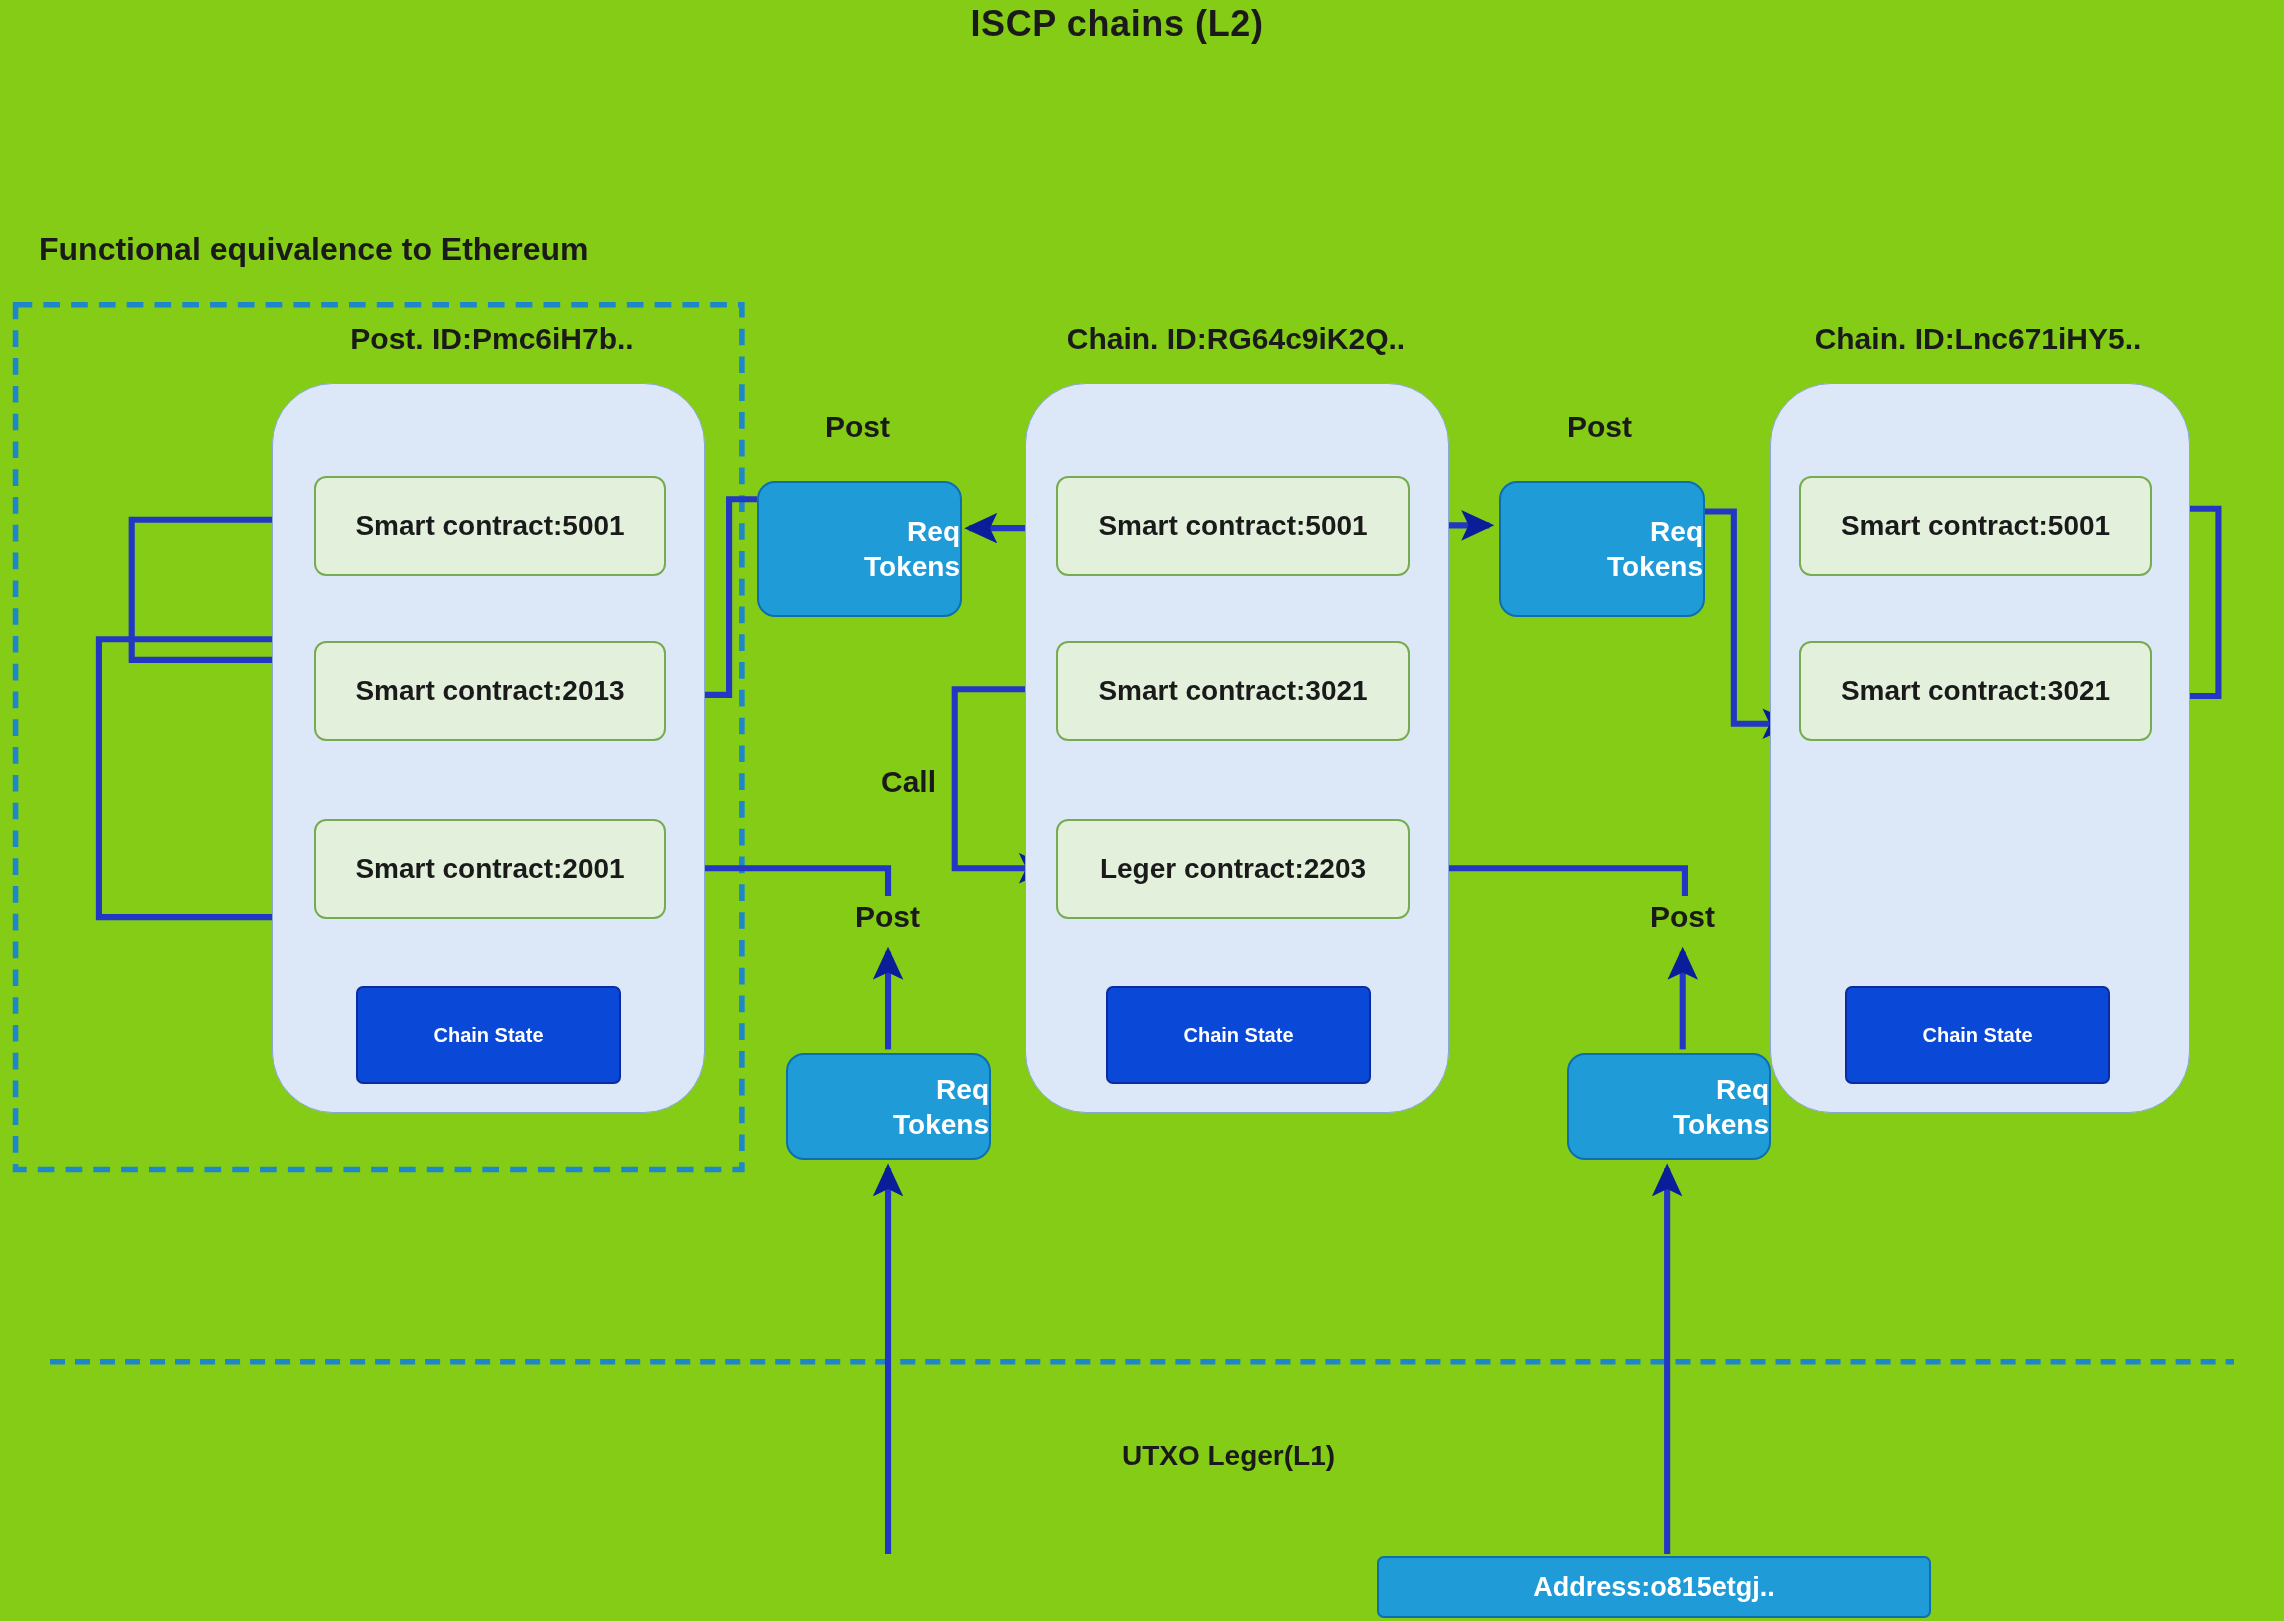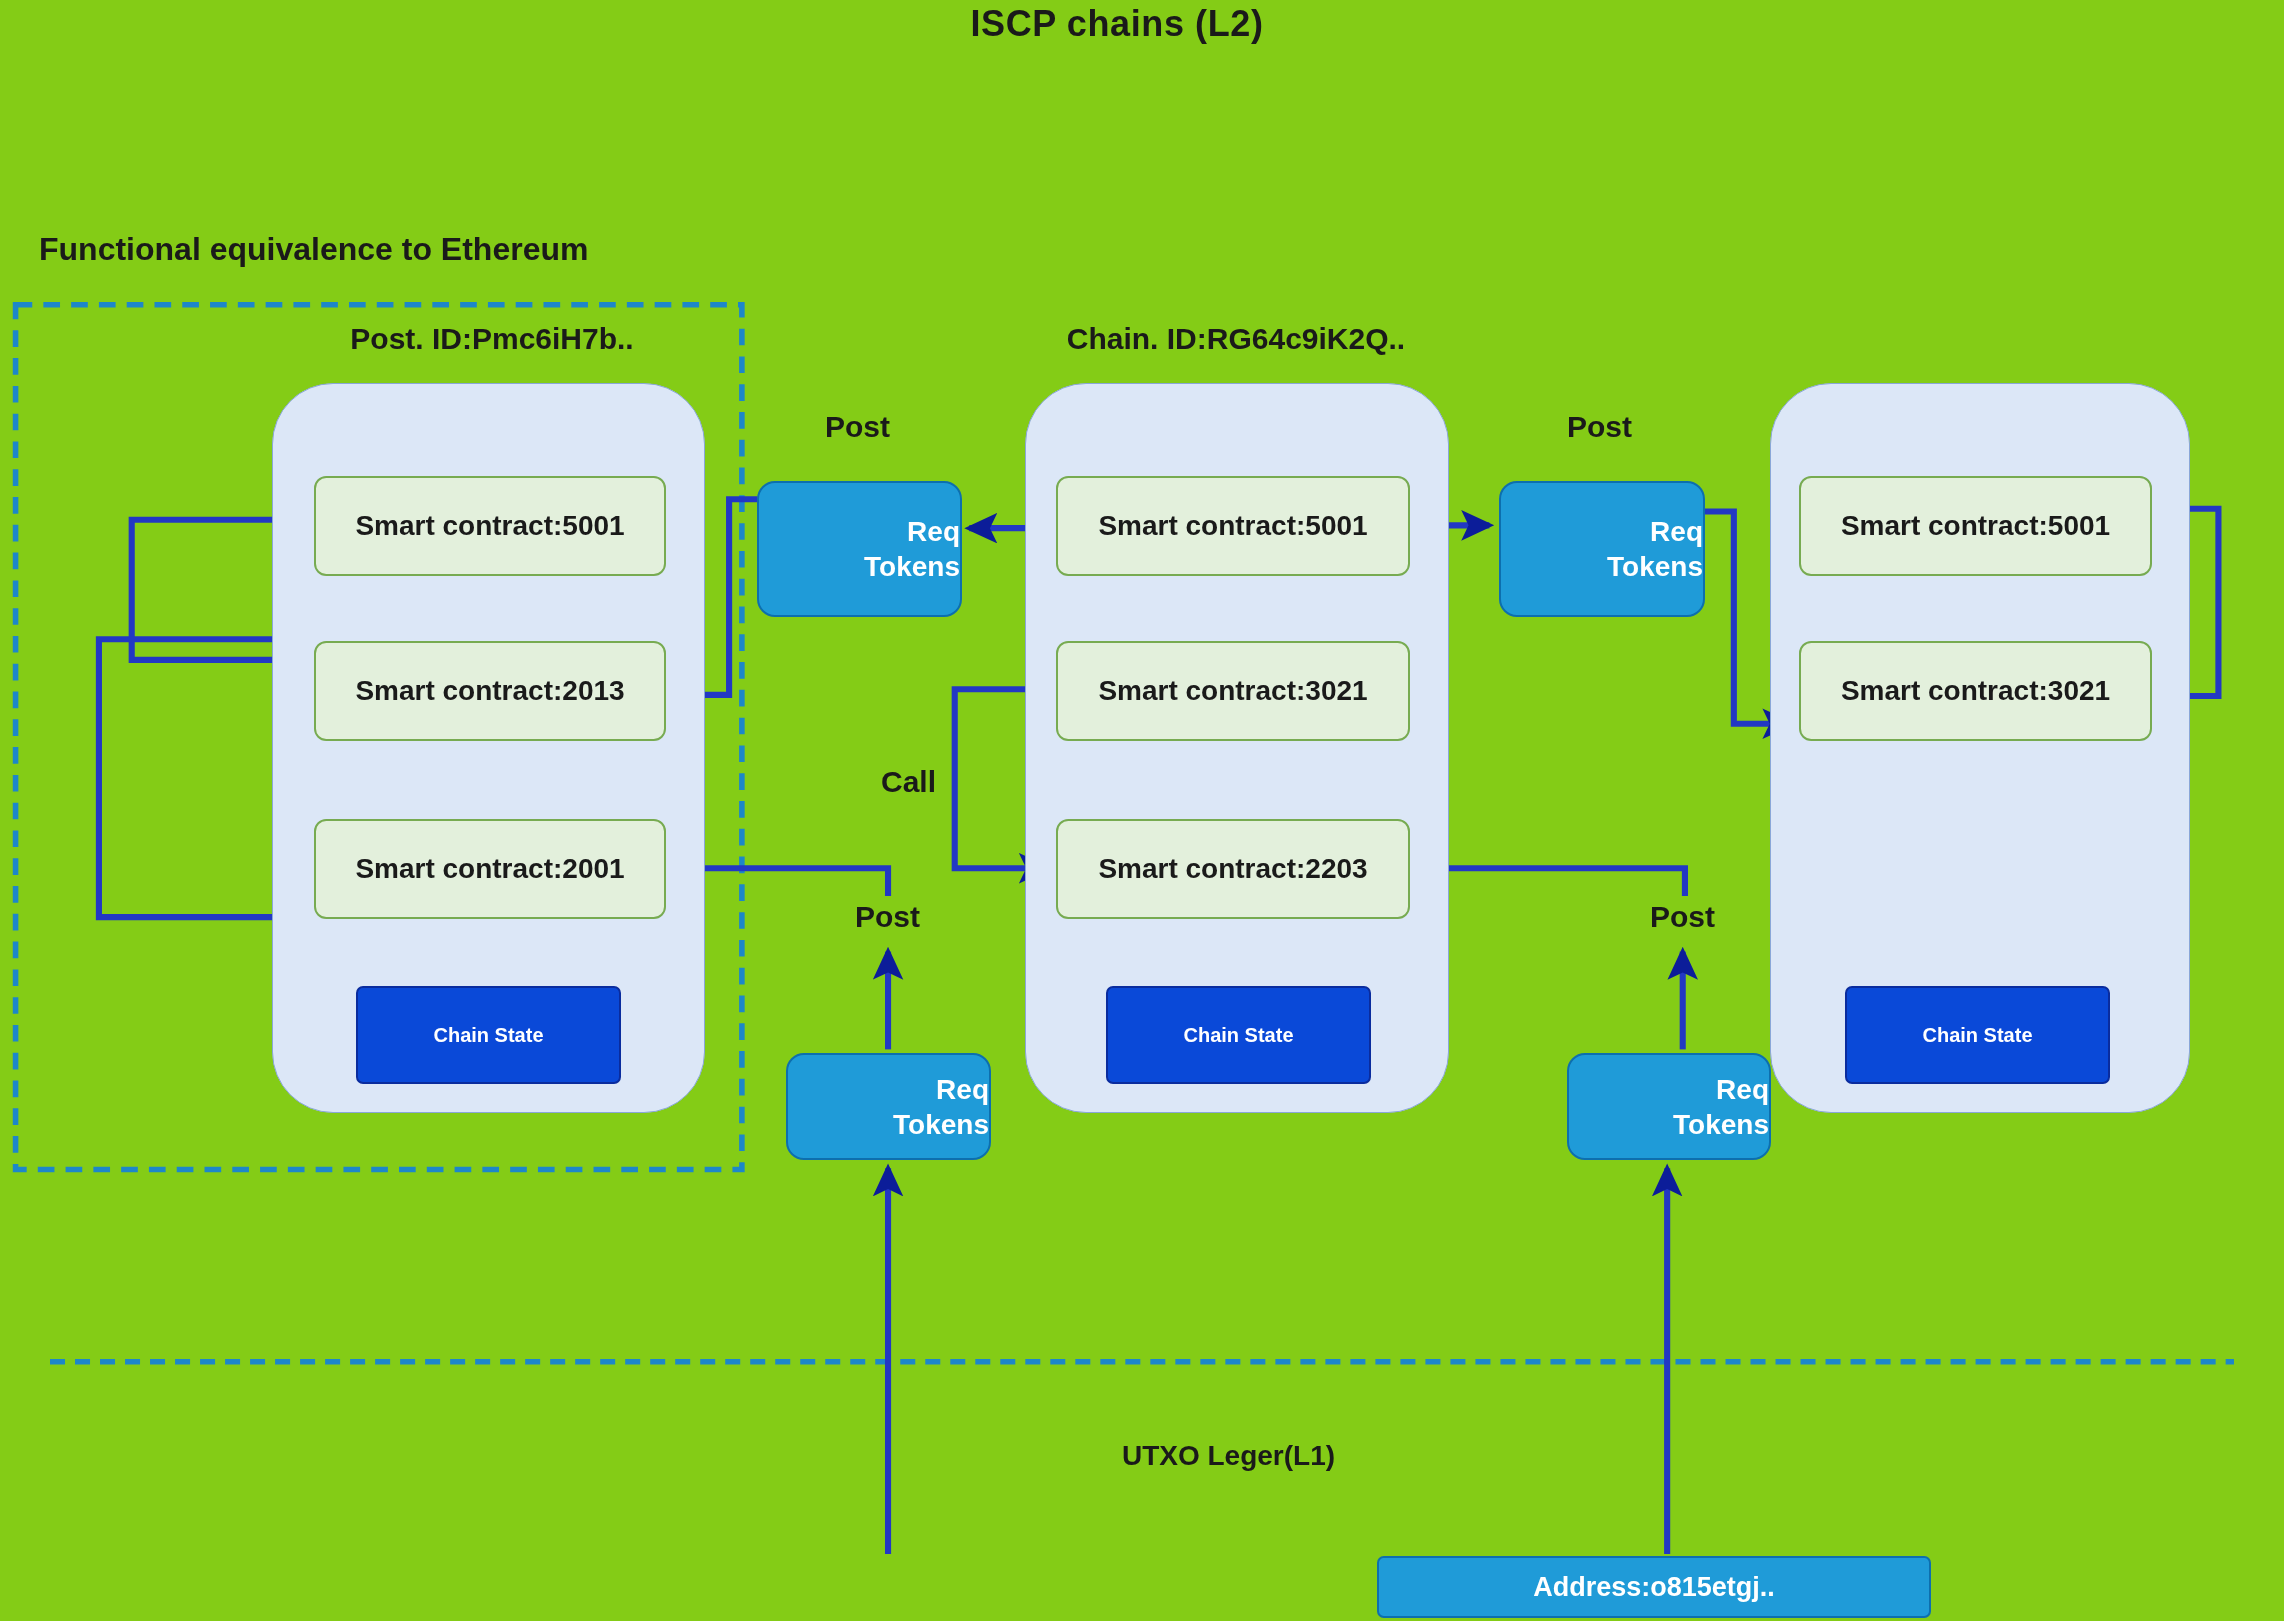--- a/index.html
+++ b/index.html
@@ -84,31 +84,32 @@
 
     <path class="edge" d="M 3866 915 H 3992 V 1252 H 3884" marker-end="url(#ah)"></path>
     <path class="edge" d="M 3555 1332 V 1758" marker-end="url(#ah)"></path>
   </svg>
 
   <div class="abs title">ISCP chains (L2)</div>
   <div class="abs region-label">Functional equivalence to Ethereum</div>
 
   <div class="abs chain-id" style="left:242px;top:322px;width:500px;">Post. ID:Pmc6iH7b..</div>
   <div class="abs chain-id" style="left:986px;top:322px;width:500px;">Chain. ID:RG64c9iK2Q..</div>
+  <div class="abs chain-id" style="left:1728px;top:322px;width:500px;">Chain. ID:Lnc671iHY5..</div>
 
   <div class="abs chain" style="left:272px;top:383px;width:431px;height:728px;"></div>
   <div class="abs sc" style="left:314px;top:476px;width:348px;height:96px;">Smart contract:5001</div>
   <div class="abs sc" style="left:314px;top:641px;width:348px;height:96px;">Smart contract:2013</div>
   <div class="abs sc" style="left:314px;top:819px;width:348px;height:96px;">Smart contract:2001</div>
   <div class="abs cs" style="left:356px;top:986px;width:261px;height:94px;">Chain State</div>
 
   <div class="abs chain" style="left:1025px;top:383px;width:422px;height:728px;"></div>
   <div class="abs sc" style="left:1056px;top:476px;width:350px;height:96px;">Smart contract:5001</div>
   <div class="abs sc" style="left:1056px;top:641px;width:350px;height:96px;">Smart contract:3021</div>
-  <div class="abs sc" style="left:1056px;top:819px;width:350px;height:96px;">Smart contract:2203</div>
+  <div class="abs sc" style="left:1056px;top:819px;width:350px;height:96px;">Leger contract:2203</div>
   <div class="abs cs" style="left:1106px;top:986px;width:261px;height:94px;">Chain State</div>
 
   <div class="abs chain" style="left:1770px;top:383px;width:418px;height:728px;"></div>
   <div class="abs sc" style="left:1799px;top:476px;width:349px;height:96px;">Smart contract:5001</div>
   <div class="abs sc" style="left:1799px;top:641px;width:349px;height:96px;">Smart contract:3021</div>
   <div class="abs cs" style="left:1845px;top:986px;width:261px;height:94px;">Chain State</div>
 
   <div class="abs req" style="left:757px;top:481px;width:201px;height:132px;">
     <span>Req</span>
     <span>Tokens</span>

